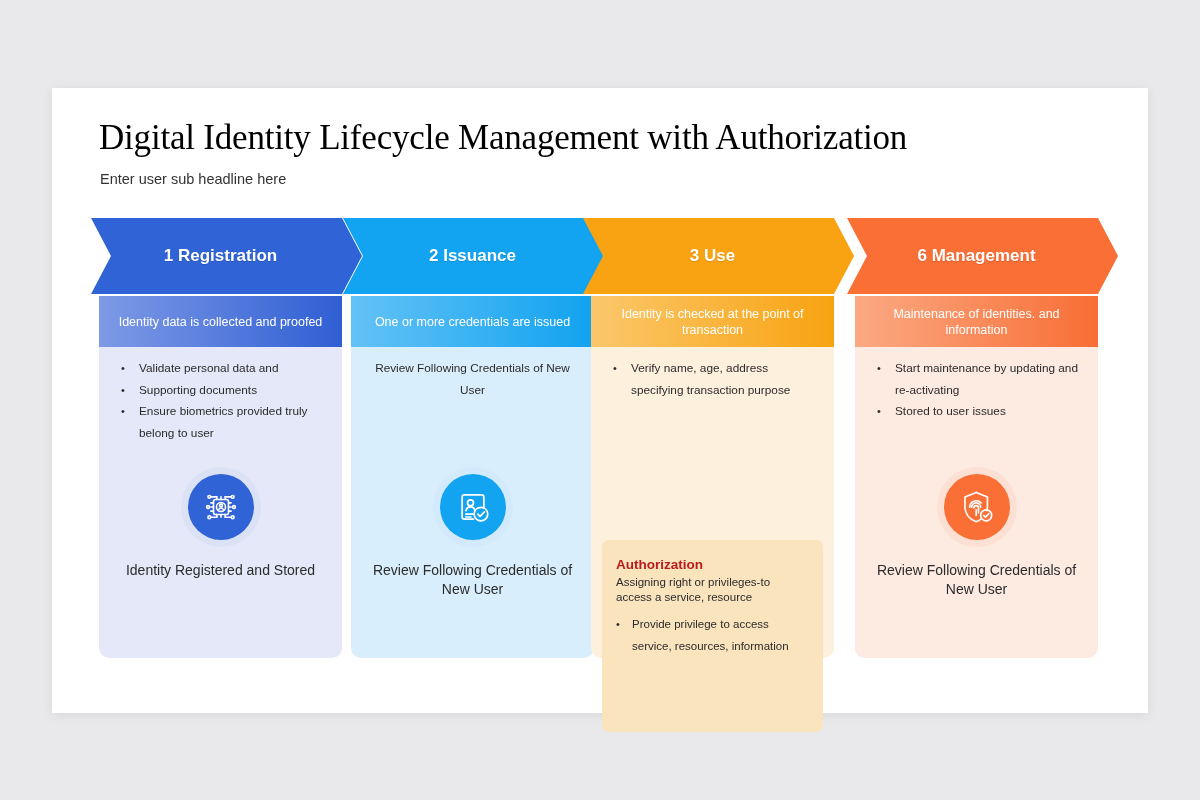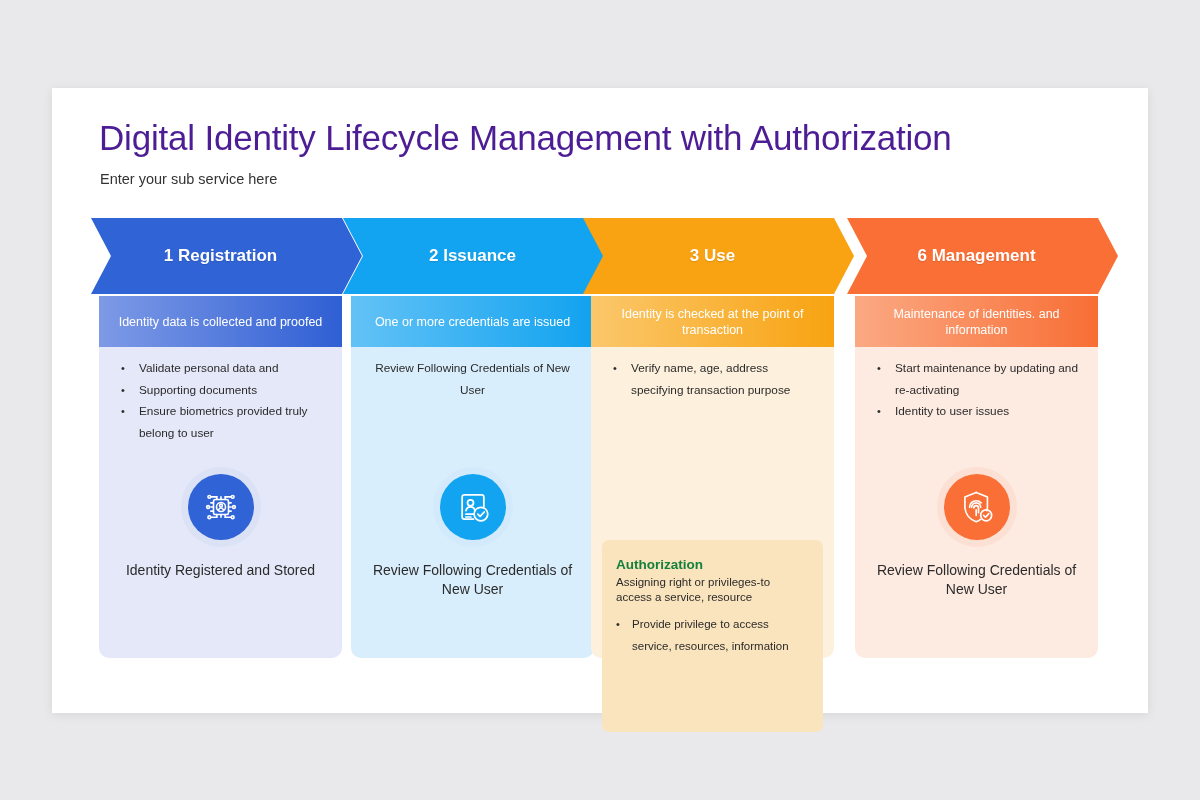--- a/index.html
+++ b/index.html
@@ -16,23 +16,24 @@
     width: 1096px; height: 625px;
     background: #ffffff;
     box-shadow: 0 2px 10px rgba(0,0,0,0.08);
   }
 
   #page-title {
     position: absolute;
     left: 47px; top: 30px;
     font-size: 35px;
     font-weight: 400;
-    color: #4c1d95;
+    color: #000000;
     letter-spacing: -0.2px;
     white-space: nowrap;
+    font-family: Liberation Serif, serif;
   }
   #page-subtitle {
     position: absolute;
     left: 48px; top: 83px;
     font-size: 14.5px;
     color: #333333;
   }
 
   #columns {
     position: absolute;
@@ -164,39 +165,39 @@
     left: 11px; top: 322px;
     width: 221px; height: 192px;
     background: #fae4bd;
     border-radius: 7px;
     padding: 17px 14px 0 14px;
     z-index: 3;
   }
   #auth-title {
     font-size: 13.5px;
     font-weight: bold;
-    color: #15803d;
+    color: #b91c1c;
     margin-bottom: 3px;
   }
   #auth-desc {
     font-size: 11.5px;
     line-height: 15px;
     color: #2b2b2b;
     margin-bottom: 9px;
   }
   #auth-box .bullet-row { font-size: 11.5px; line-height: 21.5px; }
   #auth-box .bullet-dot { width: 16px; flex: 0 0 16px; }
 </style>
 </head>
 <body>
 
 <div id="slide-card">
 
   <div id="page-title">Digital Identity Lifecycle Management with Authorization</div>
-  <div id="page-subtitle">Enter your sub service here</div>
+  <div id="page-subtitle">Enter user sub headline here</div>
 
   <div id="columns">
       <div class="column col-0">
         <div class="col-body" style="background: rgb(228, 232, 248);"></div>
         <div class="chev-wrap">
           <svg class="chev-svg" viewBox="0 0 275 76" preserveAspectRatio="none">
       <defs>
         <linearGradient id="g3063d5" x1="0" y1="0" x2="1" y2="0">
           <stop offset="0%" stop-color="#3063d5"></stop>
           <stop offset="100%" stop-color="#3063d5"></stop>
@@ -317,21 +318,21 @@
           <div class="chev-label">6 Management</div>
         </div>
         <div class="col-sub" style="background: linear-gradient(to right, rgb(251, 169, 131), rgb(248, 110, 53));">Maintenance of identities. and information</div>
         <div class="bullets">
           <div class="bullet-row">
             <span class="bullet-dot">•</span>
             <span class="bullet-text">Start maintenance by updating and re-activating</span>
           </div>
           <div class="bullet-row">
             <span class="bullet-dot">•</span>
-            <span class="bullet-text">Identity to user issues</span>
+            <span class="bullet-text">Stored to user issues</span>
           </div>
         </div>
         <div class="icon-halo" style="background: rgb(251, 224, 211);">
           <div class="icon-circle" style="background: rgb(249, 111, 54);">
             <svg width="40" height="40" viewBox="0 0 48 48" fill="none" stroke="#fff" stroke-width="2" stroke-linecap="round" stroke-linejoin="round">
     <path d="M23 6.5L9.5 12v11.5c0 8.6 5.6 15.3 13.5 18.2 2-.7 3.8-1.7 5.4-2.9"></path>
     <path d="M23 6.5L36.5 12v11.5c0 1.7-.2 3.3-.6 4.8"></path>
     <path d="M17.6 24.4c0-3 2.4-5.4 5.4-5.4s5.4 2.4 5.4 5.4"></path>
     <path d="M20.2 25.2c0-1.5 1.2-2.8 2.8-2.8s2.8 1.3 2.8 2.8v5.6"></path>
     <path d="M23 27.4v6.8"></path>

